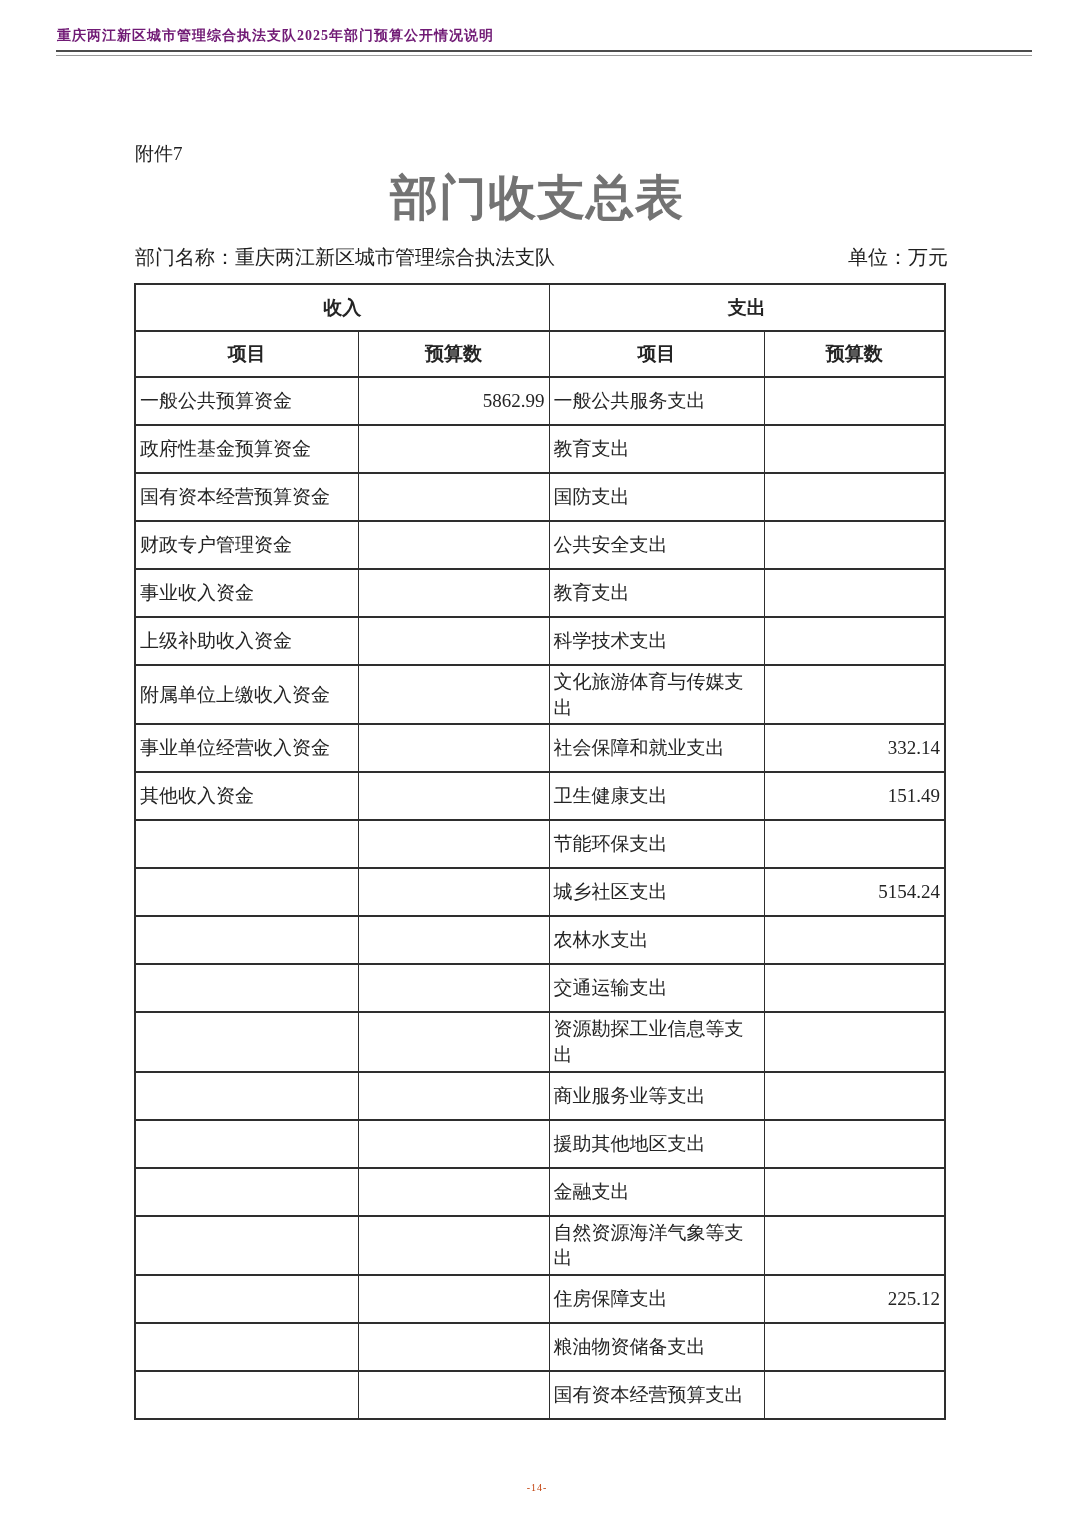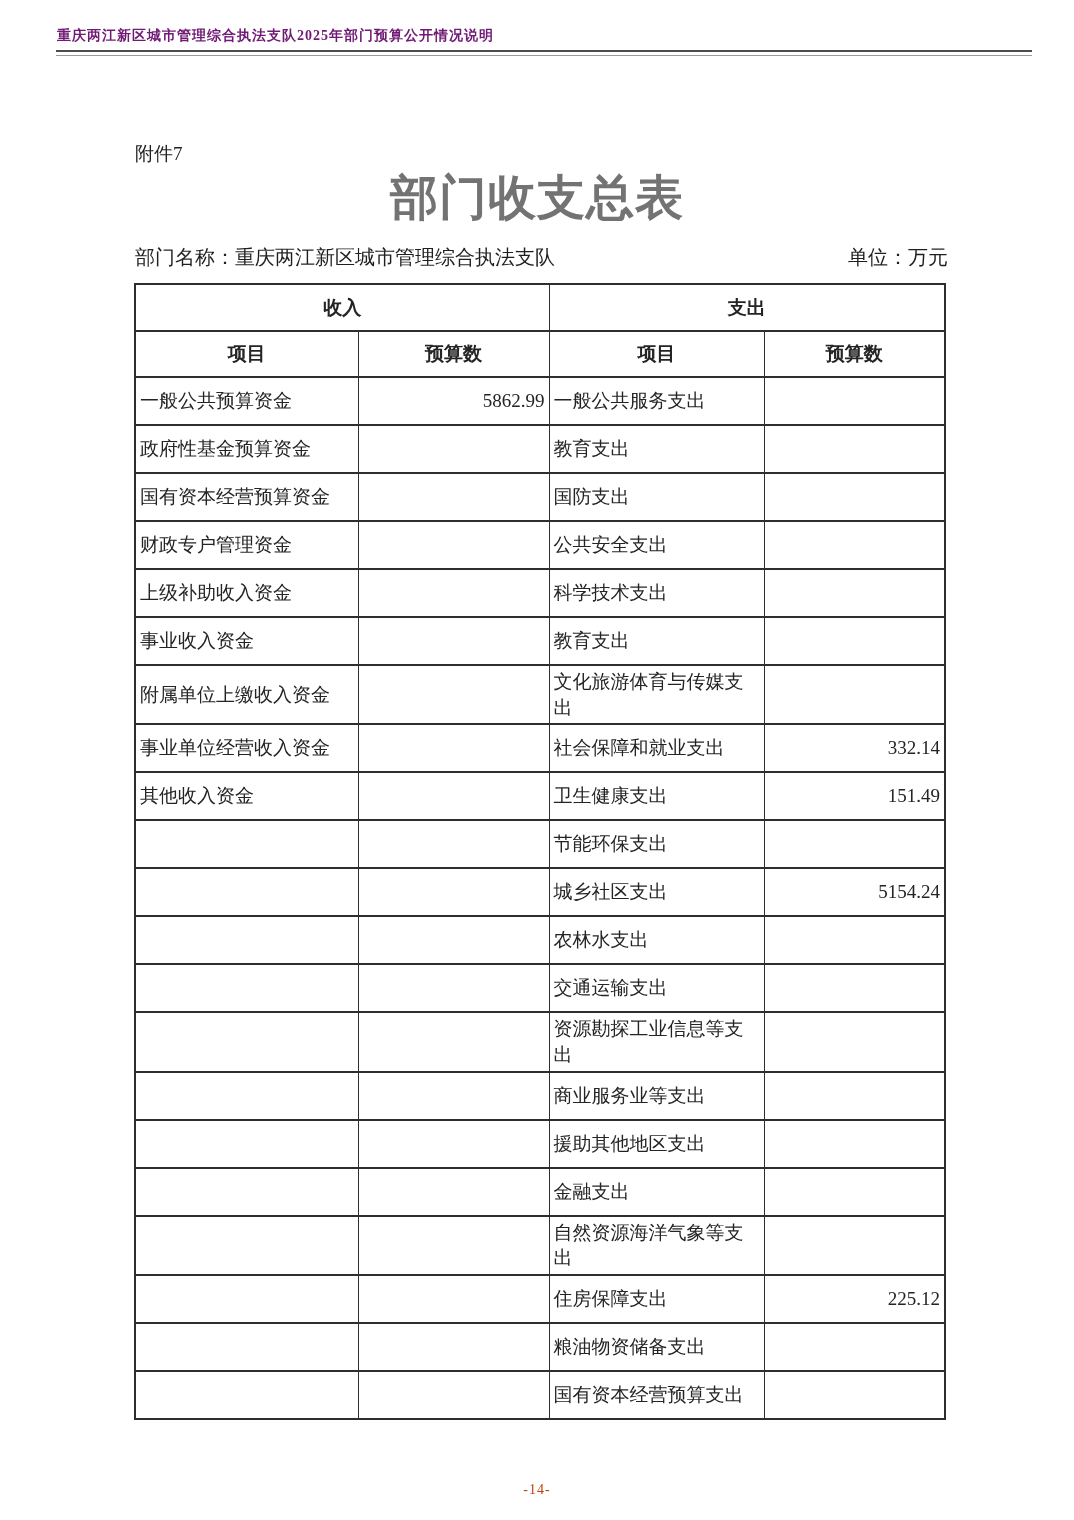--- a/index.html
+++ b/index.html
@@ -47,21 +47,21 @@
   tr.section-header-row { height:47px; }
   tr.column-header-row  { height:46px; }
   tr.total-row          { height:49px; }
   tr.data-row           { height:48px;padding-left:40px; }
   .cell-center { text-align:center; }
   .cell-bold   { font-weight:bold; }
   .cell-item   { text-align:left;  padding-left:4px; }
   .cell-value  { text-align:right; padding-right:7px; }
   .page-footer {
     position:absolute; left:0; top:1482px; width:100%;
-    text-align:center; font-size:14px; color:#c2410c; letter-spacing:1px;
+    text-align:center; font-size:10px; color:#c2410c; letter-spacing:1px;
   }
 </style>
 </head>
 <body>
 
 <div class="page">
 
   <div class="doc-header">重庆两江新区城市管理综合执法支队2025年部门预算公开情况说明</div>
   <div class="doc-header-rule"></div>
 
@@ -117,30 +117,30 @@
     </tr>
 
     <tr class="data-row">
       <td class="cell-item">财政专户管理资金</td>
       <td class="cell-value"></td>
       <td class="cell-item">公共安全支出</td>
       <td class="cell-value"></td>
     </tr>
 
     <tr class="data-row">
+      <td class="cell-item">事业收入资金</td>
+      <td class="cell-value"></td>
+      <td class="cell-item">教育支出</td>
+      <td class="cell-value"></td>
+    </tr>
+
+    <tr class="data-row">
       <td class="cell-item">上级补助收入资金</td>
       <td class="cell-value"></td>
       <td class="cell-item">科学技术支出</td>
-      <td class="cell-value"></td>
-    </tr>
-
-    <tr class="data-row">
-      <td class="cell-item">事业收入资金</td>
-      <td class="cell-value"></td>
-      <td class="cell-item">教育支出</td>
       <td class="cell-value"></td>
     </tr>
 
     <tr class="data-row">
       <td class="cell-item">附属单位上缴收入资金</td>
       <td class="cell-value"></td>
       <td class="cell-item">文化旅游体育与传媒支出</td>
       <td class="cell-value"></td>
     </tr>
 

